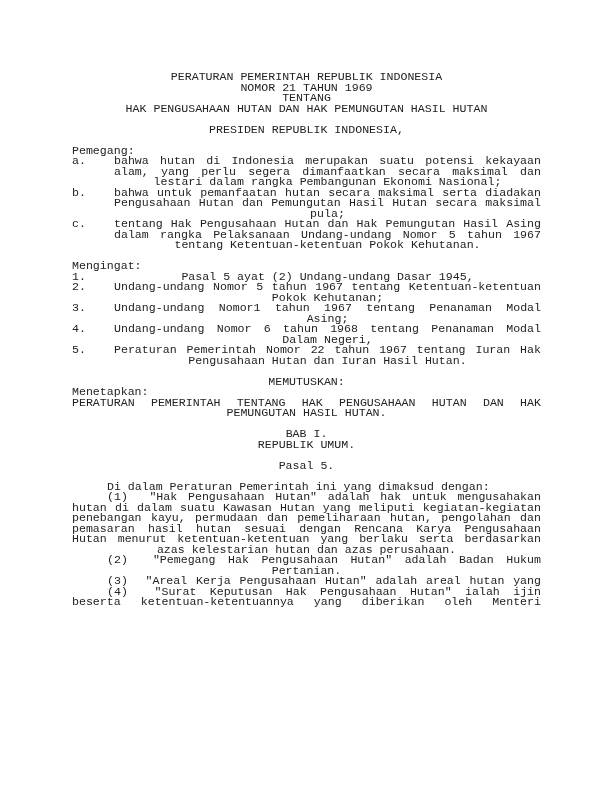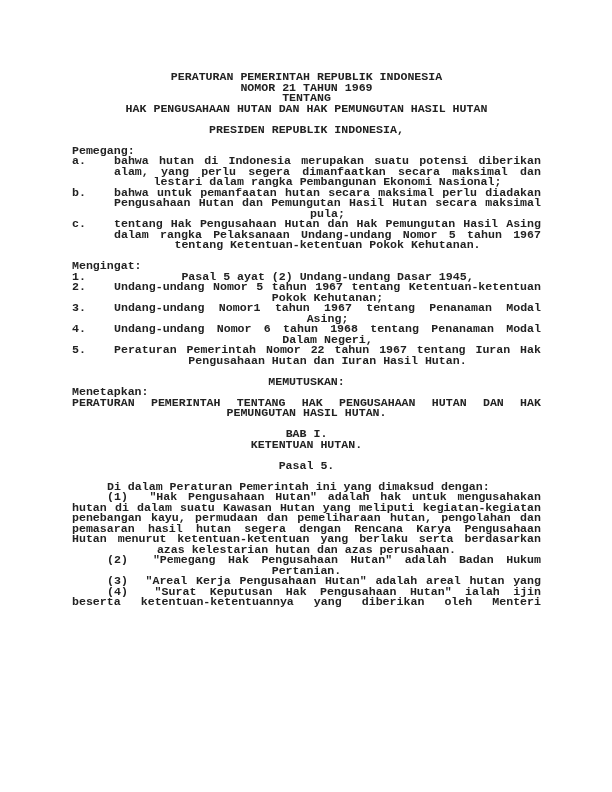--- a/index.html
+++ b/index.html
@@ -2,21 +2,20 @@
 <html><head>
 <meta charset="utf-8">
 <style>
   html, body { margin: 0; padding: 0; background: #ffffff; }
   body { width: 612px; height: 792px; position: relative; overflow: hidden; }
   .page {
     position: absolute; left: 72px; top: 72px; width: 469px;
     font-family: "Liberation Mono", "DejaVu Sans Mono", monospace;
     font-size: 11.6px; line-height: 10.5px; color: #222;
     letter-spacing: 0;
-    font-weight: bold;
   }
   .center { text-align: center; white-space: pre; }
   .blank { height: 10.5px; }
   .item { display: flex; }
   .item .num { width: 42px; flex: 0 0 42px; }
   .item .body { flex: 1; }
   .jl { display: block; text-align: justify; text-align-last: justify; }
   .ll { display: block; text-align: center; }
   .indent { padding-left: 35px; }
 </style>
@@ -29,29 +28,29 @@
   <div class="center">TENTANG</div>
   <div class="center">HAK PENGUSAHAAN HUTAN DAN HAK PEMUNGUTAN HASIL HUTAN</div>
   <div class="blank"></div>
   <div class="center">PRESIDEN REPUBLIK INDONESIA,</div>
   <div class="blank"></div>
 
   <div>Pemegang:</div>
   <div class="item">
     <span class="num">a.</span>
     <span class="body">
-      <span class="jl">bahwa hutan di Indonesia merupakan suatu potensi diberikan</span>
+      <span class="jl">bahwa hutan di Indonesia merupakan suatu potensi kekayaan</span>
       <span class="jl">alam, yang perlu segera dimanfaatkan secara maksimal dan</span>
       <span class="ll">lestari dalam rangka Pembangunan Ekonomi Nasional;</span>
     </span>
   </div>
   <div class="item">
     <span class="num">b.</span>
     <span class="body">
-      <span class="jl">bahwa untuk pemanfaatan hutan secara maksimal perlu diadakan</span>
+      <span class="jl">bahwa untuk pemanfaatan hutan secara maksimal serta diadakan</span>
       <span class="jl">Pengusahaan Hutan dan Pemungutan Hasil Hutan secara maksimal</span>
       <span class="ll">pula;</span>
     </span>
   </div>
   <div class="item">
     <span class="num">c.</span>
     <span class="body">
       <span class="jl">tentang Hak Pengusahaan Hutan dan Hak Pemungutan Hasil Asing</span>
       <span class="jl">dalam rangka Pelaksanaan Undang-undang Nomor 5 tahun 1967</span>
       <span class="ll">tentang Ketentuan-ketentuan Pokok Kehutanan.</span>
@@ -96,32 +95,32 @@
   </div>
   <div class="blank"></div>
 
   <div class="center">MEMUTUSKAN:</div>
   <div>Menetapkan:</div>
   <span class="jl">PERATURAN PEMERINTAH TENTANG HAK PENGUSAHAAN HUTAN DAN HAK</span>
   <span class="ll">PEMUNGUTAN HASIL HUTAN.</span>
   <div class="blank"></div>
 
   <div class="center">BAB I.</div>
-  <div class="center">KETENTUAN HUTAN.</div>
+  <div class="center">REPUBLIK UMUM.</div>
   <div class="blank"></div>
   <div class="center">Pasal 5.</div>
   <div class="blank"></div>
 
   <div class="indent">Di dalam Peraturan Pemerintah ini yang dimaksud dengan:</div>
 
   <div>
     <span class="jl indent" style="white-space:pre-wrap">(1)  "Hak Pengusahaan Hutan" adalah hak untuk mengusahakan</span>
     <span class="jl">hutan di dalam suatu Kawasan Hutan yang meliputi kegiatan-kegiatan</span>
     <span class="jl">penebangan kayu, permudaan dan pemeliharaan hutan, pengolahan dan</span>
-    <span class="jl">pemasaran hasil hutan segera dengan Rencana Karya Pengusahaan</span>
+    <span class="jl">pemasaran hasil hutan sesuai dengan Rencana Karya Pengusahaan</span>
     <span class="jl">Hutan menurut ketentuan-ketentuan yang berlaku serta berdasarkan</span>
     <span class="ll">azas kelestarian hutan dan azas perusahaan.</span>
   </div>
   <div>
     <span class="jl indent" style="white-space:pre-wrap">(2)  "Pemegang Hak Pengusahaan Hutan" adalah Badan Hukum</span>
     <span class="ll">Pertanian.</span>
   </div>
   <div>
     <span class="jl indent" style="white-space:pre-wrap">(3)  "Areal Kerja Pengusahaan Hutan" adalah areal hutan yang</span>
   </div>

